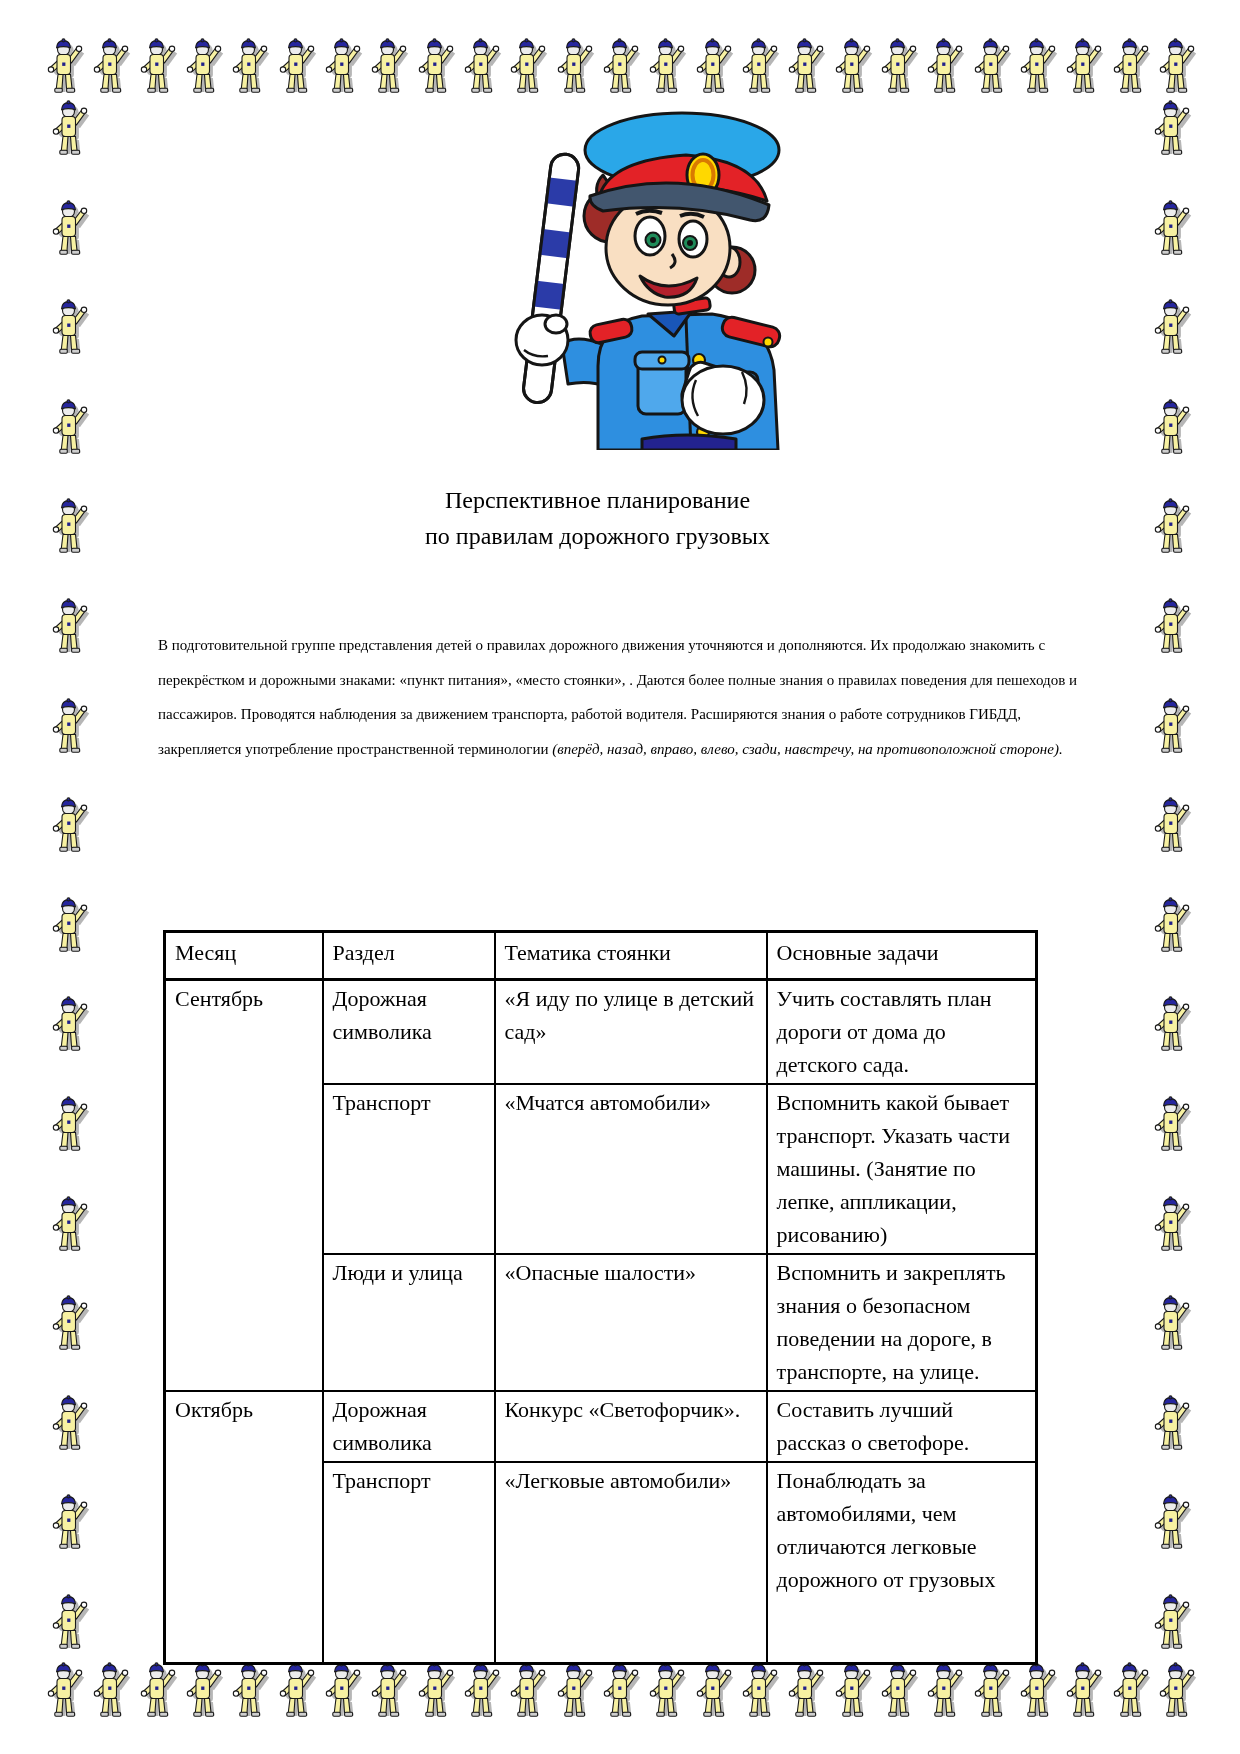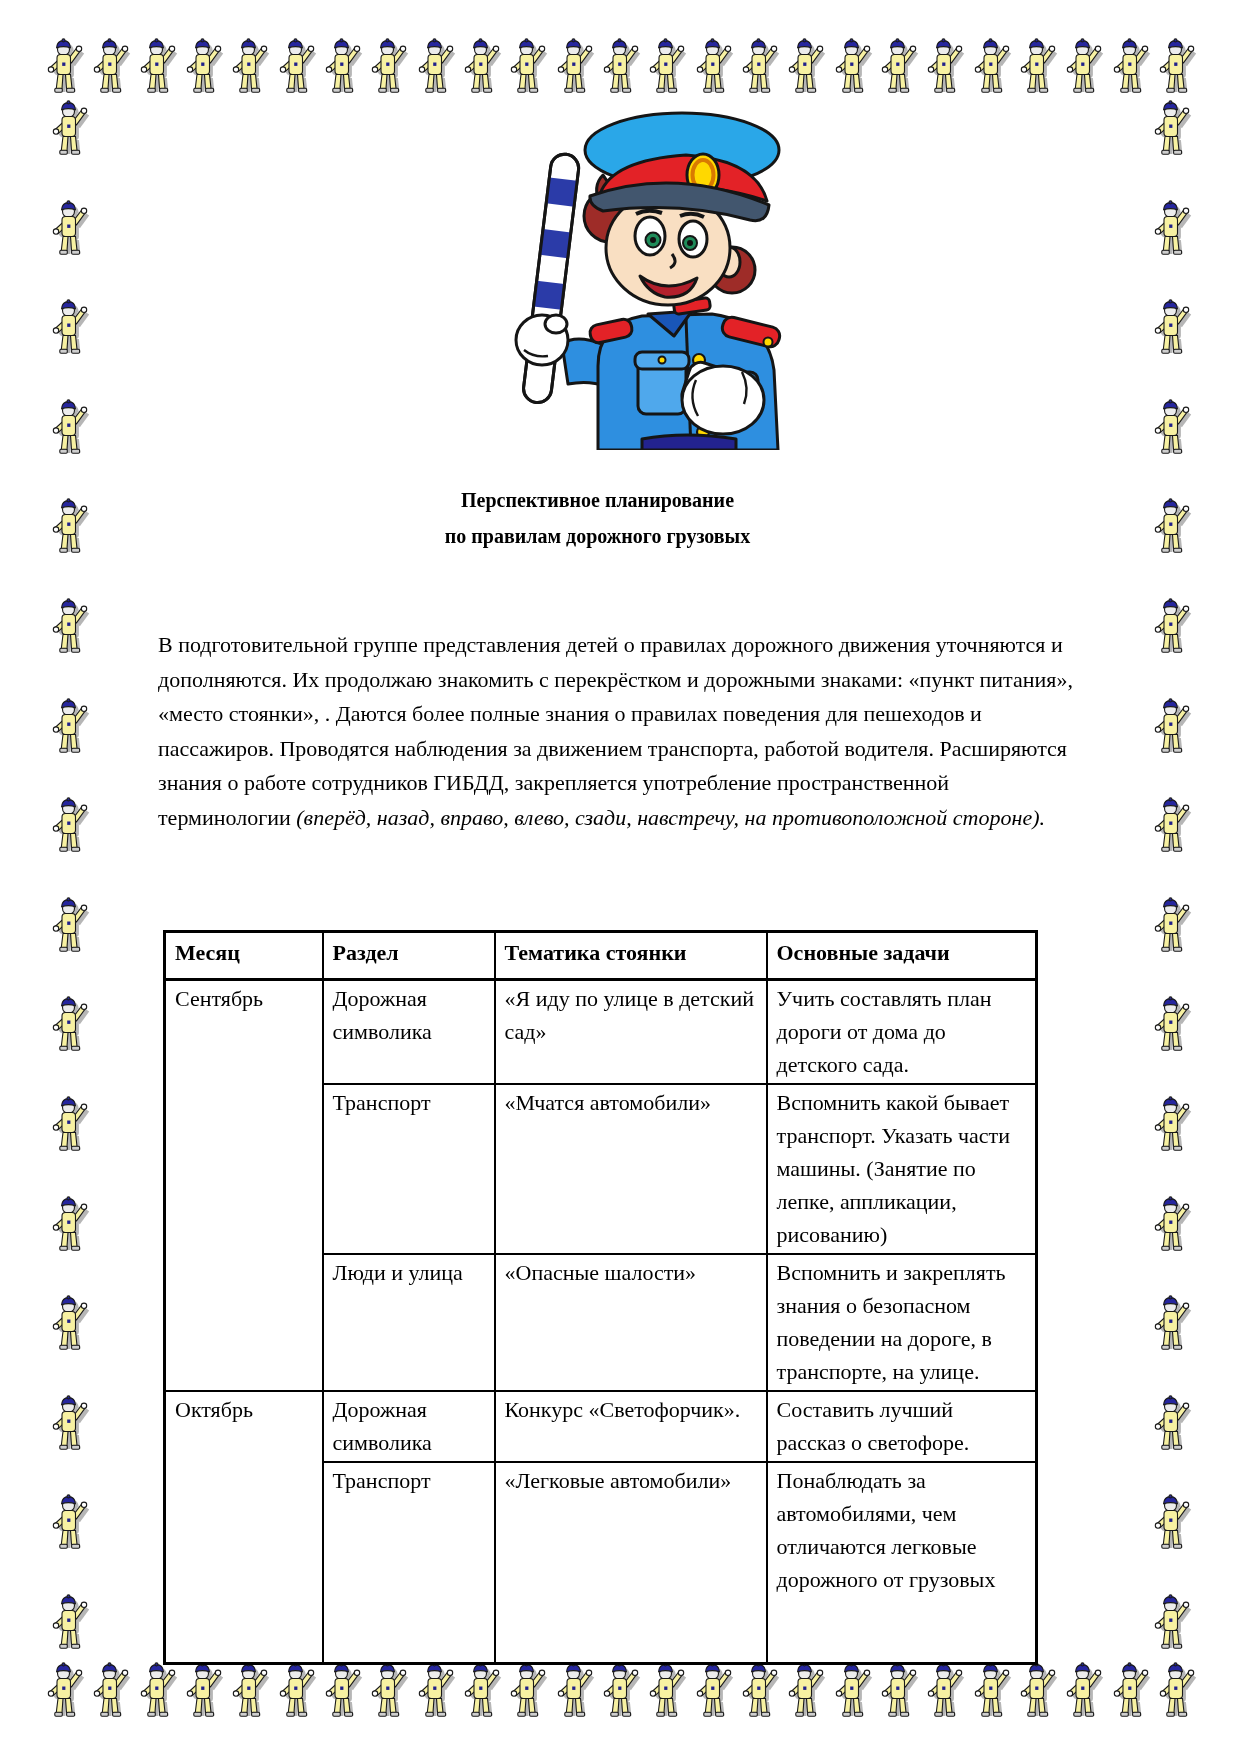--- a/index.html
+++ b/index.html
@@ -26,45 +26,45 @@
   .strip-left{left:48px;}
   .strip-right{left:1150px;}
   .strip-h svg,.strip-v svg{flex:0 0 auto;}
 
   
   .officer{position:absolute;left:450px;top:98px;}
 
   
   .doc-title{
     position:absolute;left:160px;top:482px;width:875px;
-    text-align:center;font-weight:bold;font-size:20px;line-height:36px;
+    text-align:center;font-weight:normal;font-size:24px;line-height:36px;
   }
   
   .intro{
     position:absolute;left:158px;top:628px;width:928px;
-    font-size:22px;line-height:34.5px;text-align:left;
+    font-size:15px;line-height:34.5px;text-align:left;
   }
   .intro .it{font-style:italic;font-weight:bold;font-weight:normal;}
   .intro .it{font-style:italic;}
 
   
   table.plan{
     position:absolute;left:163px;top:930px;width:872px;
     border-collapse:collapse;table-layout:fixed;
     font-size:22px;line-height:33px;
     border:3px solid #000;
   }
   table.plan th, table.plan td{
     border:2px solid #000;
     vertical-align:top;
     padding:1px 8px 2px 9px;
     text-align:left;
     overflow:hidden;
   }
-  table.plan tr.hdr th{font-weight:bold;border-bottom:3px solid #000;height:40px;padding-top:3px;}
+  table.plan tr.hdr th{font-weight:normal;border-bottom:3px solid #000;height:40px;padding-top:3px;}
   td.b{font-weight:normal;}
   td.theme{}
   tr.row-s1{height:100px;}
   tr.row-s2{height:137px;}
   tr.row-s3{height:134px;}
   tr.row-o1{height:68px;}
   tr.row-o2{height:201px;}
   td.push-down{padding-top:50px;}
 </style>
 </head>

